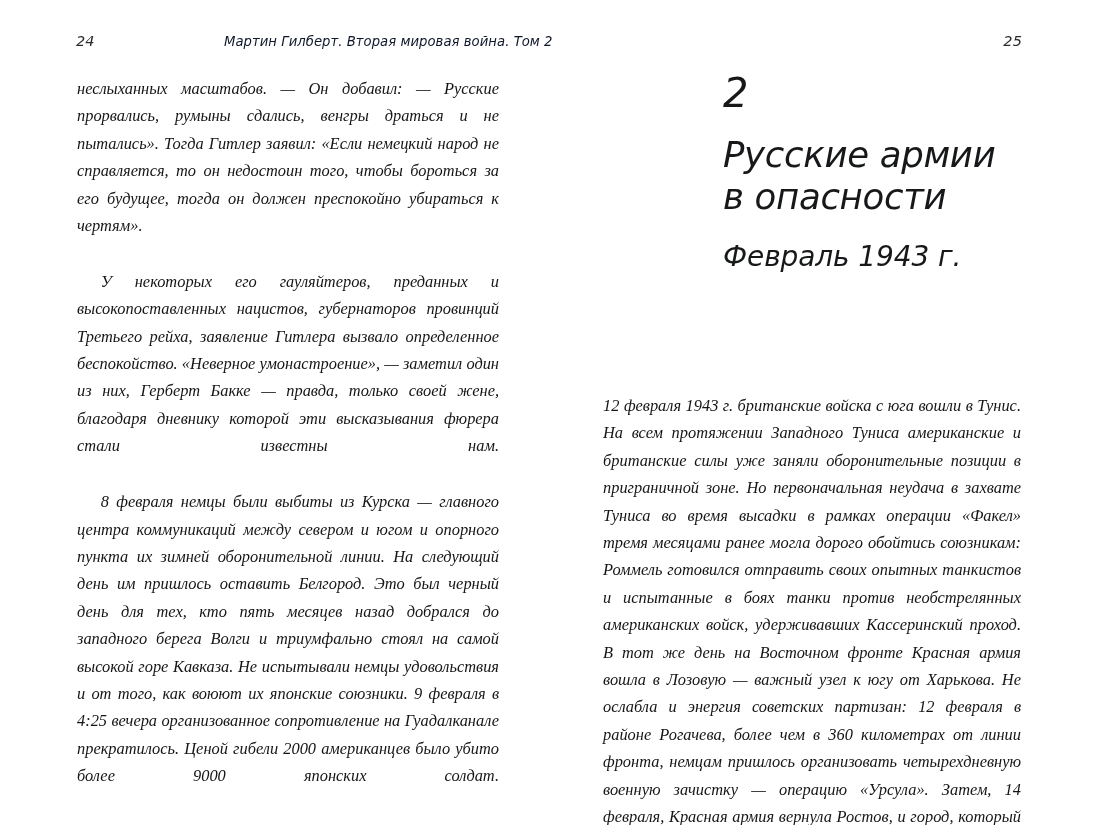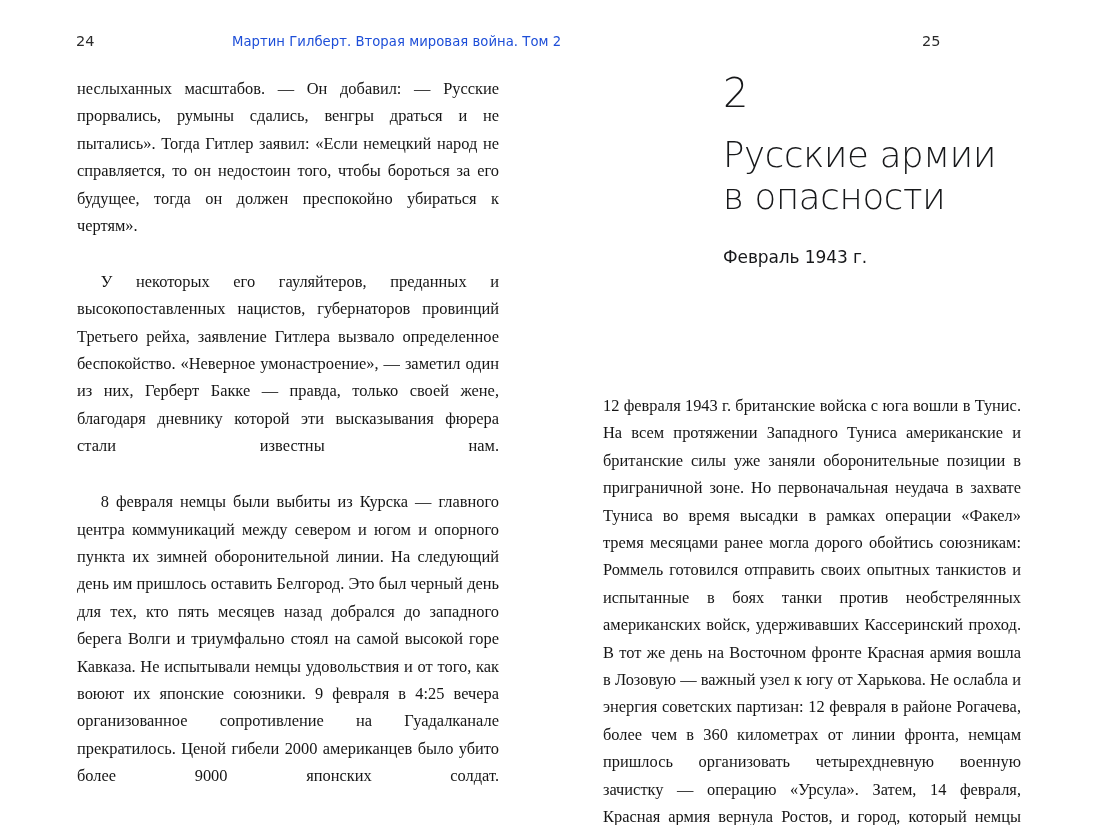--- a/index.html
+++ b/index.html
@@ -9,43 +9,44 @@
     background: #ffffff;
   }
   #page {
     position: relative;
     width: 1100px;
     height: 825px;
     background: #ffffff;
     overflow: hidden;
     font-family: "Liberation Serif", "DejaVu Serif", serif;
     color: #1a1a1a;
+    font-style: italic;
   }
 
   
   .folio {
     position: absolute;
     top: 33px;
     font-family: "DejaVu Sans", "Liberation Sans", sans-serif;
     font-size: 14.5px;
     font-weight: 400;
     color: #2b2b2b;
     letter-spacing: 0.1px;
   }
   .folio.left  { left: 76px; }
-  .folio.right { left: 922px; width: 100px; text-align: left; }
+  .folio.right { left: 922px; width: 100px; text-align: right; }
 
   .running-title {
     position: absolute;
     top: 34px;
-    left: 232px;
+    left: 224px;
     font-family: "DejaVu Sans", "Liberation Sans", sans-serif;
     font-size: 13.2px;
     font-weight: 400;
-    color: #1d4ed8;
+    color: #0f172a;
     white-space: nowrap;
     letter-spacing: 0.05px;
   }
 
   
   .column {
     position: absolute;
     text-align: justify;
     text-justify: inter-word;
     hyphens: manual;
@@ -99,21 +100,21 @@
   #chapter-title {
     margin-top: 18px;
     font-size: 35.5px;
     font-weight: 300;
     line-height: 42px;
     letter-spacing: -0.3px;
     white-space: pre-line;
   }
   #chapter-subtitle {
     margin-top: 24px;
-    font-size: 17px;
+    font-size: 28px;
     font-weight: 500;
     line-height: 30px;
     letter-spacing: -0.1px;
   }
 </style>
 </head>
 <body>
 
 <div id="page">
 

